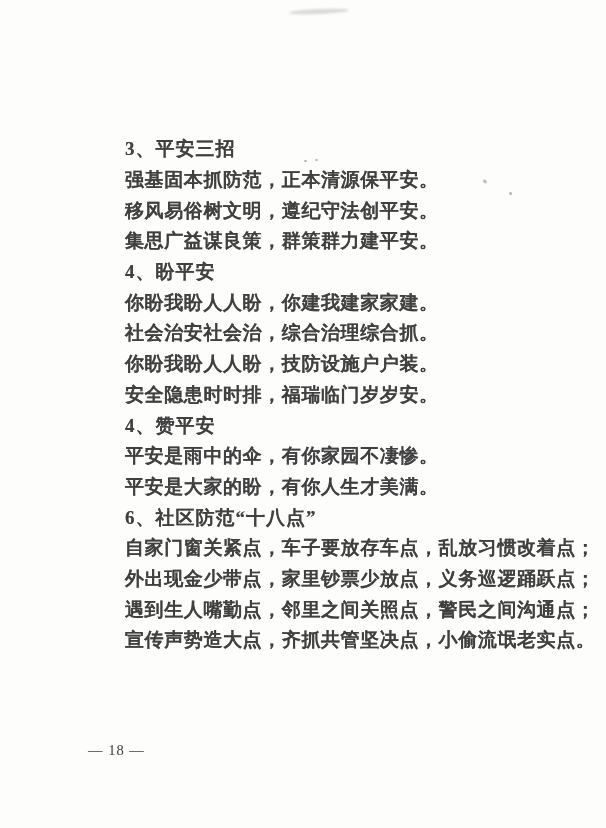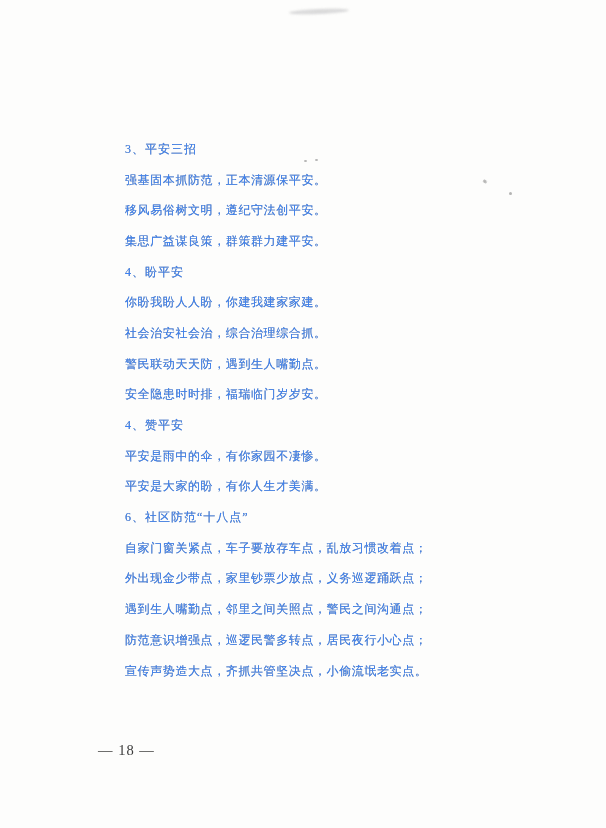--- a/index.html
+++ b/index.html
@@ -13,33 +13,33 @@
   .page{
     position:absolute;inset:0;
     padding:134px 0 0 125px;
     box-sizing:border-box;
     color:#212121;
   }
   .tline{
     height:30.7px;
     display:flex;
     align-items:center;
-    font-size:12px;
-    font-weight:400;
+    font-size:19px;
+    font-weight:700;
     letter-spacing:0.6px;
     white-space:nowrap;
-    color:#3b82f6;
+    color:#404040;
     text-shadow:0 0 0.4px rgba(40,40,40,.55);
   }
   .heading{
     letter-spacing:1px;
   }
   .page-number{
     position:absolute;
-    left:98px;top:742px;
+    left:88px;top:742px;
     font-size:14.5px;
     letter-spacing:1px;
     color:#3a3a3a;
     font-weight:500;
     white-space:nowrap;
   }
   
   .smudge-top{
     position:absolute;left:289px;top:9px;width:60px;height:5px;
     background:rgba(125,125,128,.28);
@@ -65,36 +65,35 @@
     <div class="tline heading">3、平安三招</div>
     <div class="tline">强基固本抓防范，正本清源保平安。</div>
     <div class="tline">移风易俗树文明，遵纪守法创平安。</div>
     <div class="tline">集思广益谋良策，群策群力建平安。</div>
   </section>
 
   <section>
     <div class="tline heading">4、盼平安</div>
     <div class="tline">你盼我盼人人盼，你建我建家家建。</div>
     <div class="tline">社会治安社会治，综合治理综合抓。</div>
-    <div class="tline">警民联动天天防，遇到生人嘴勤点。</div>
+    <div class="tline">你盼我盼人人盼，技防设施户户装。</div>
     <div class="tline">安全隐患时时排，福瑞临门岁岁安。</div>
   </section>
 
   <section>
     <div class="tline heading">4、赞平安</div>
     <div class="tline">平安是雨中的伞，有你家园不凄惨。</div>
     <div class="tline">平安是大家的盼，有你人生才美满。</div>
   </section>
 
   <section>
     <div class="tline heading">6、社区防范“十八点”</div>
     <div class="tline">自家门窗关紧点，车子要放存车点，乱放习惯改着点；</div>
     <div class="tline">外出现金少带点，家里钞票少放点，义务巡逻踊跃点；</div>
     <div class="tline">遇到生人嘴勤点，邻里之间关照点，警民之间沟通点；</div>
-    <div class="tline">防范意识增强点，巡逻民警多转点，居民夜行小心点；</div>
     <div class="tline">宣传声势造大点，齐抓共管坚决点，小偷流氓老实点。</div>
   </section>
 
 </div>
 
 <div class="page-number">— 18 —</div>
 
 <div class="smudge-top"></div>
 <div class="speck a"></div>
 <div class="speck b"></div>

